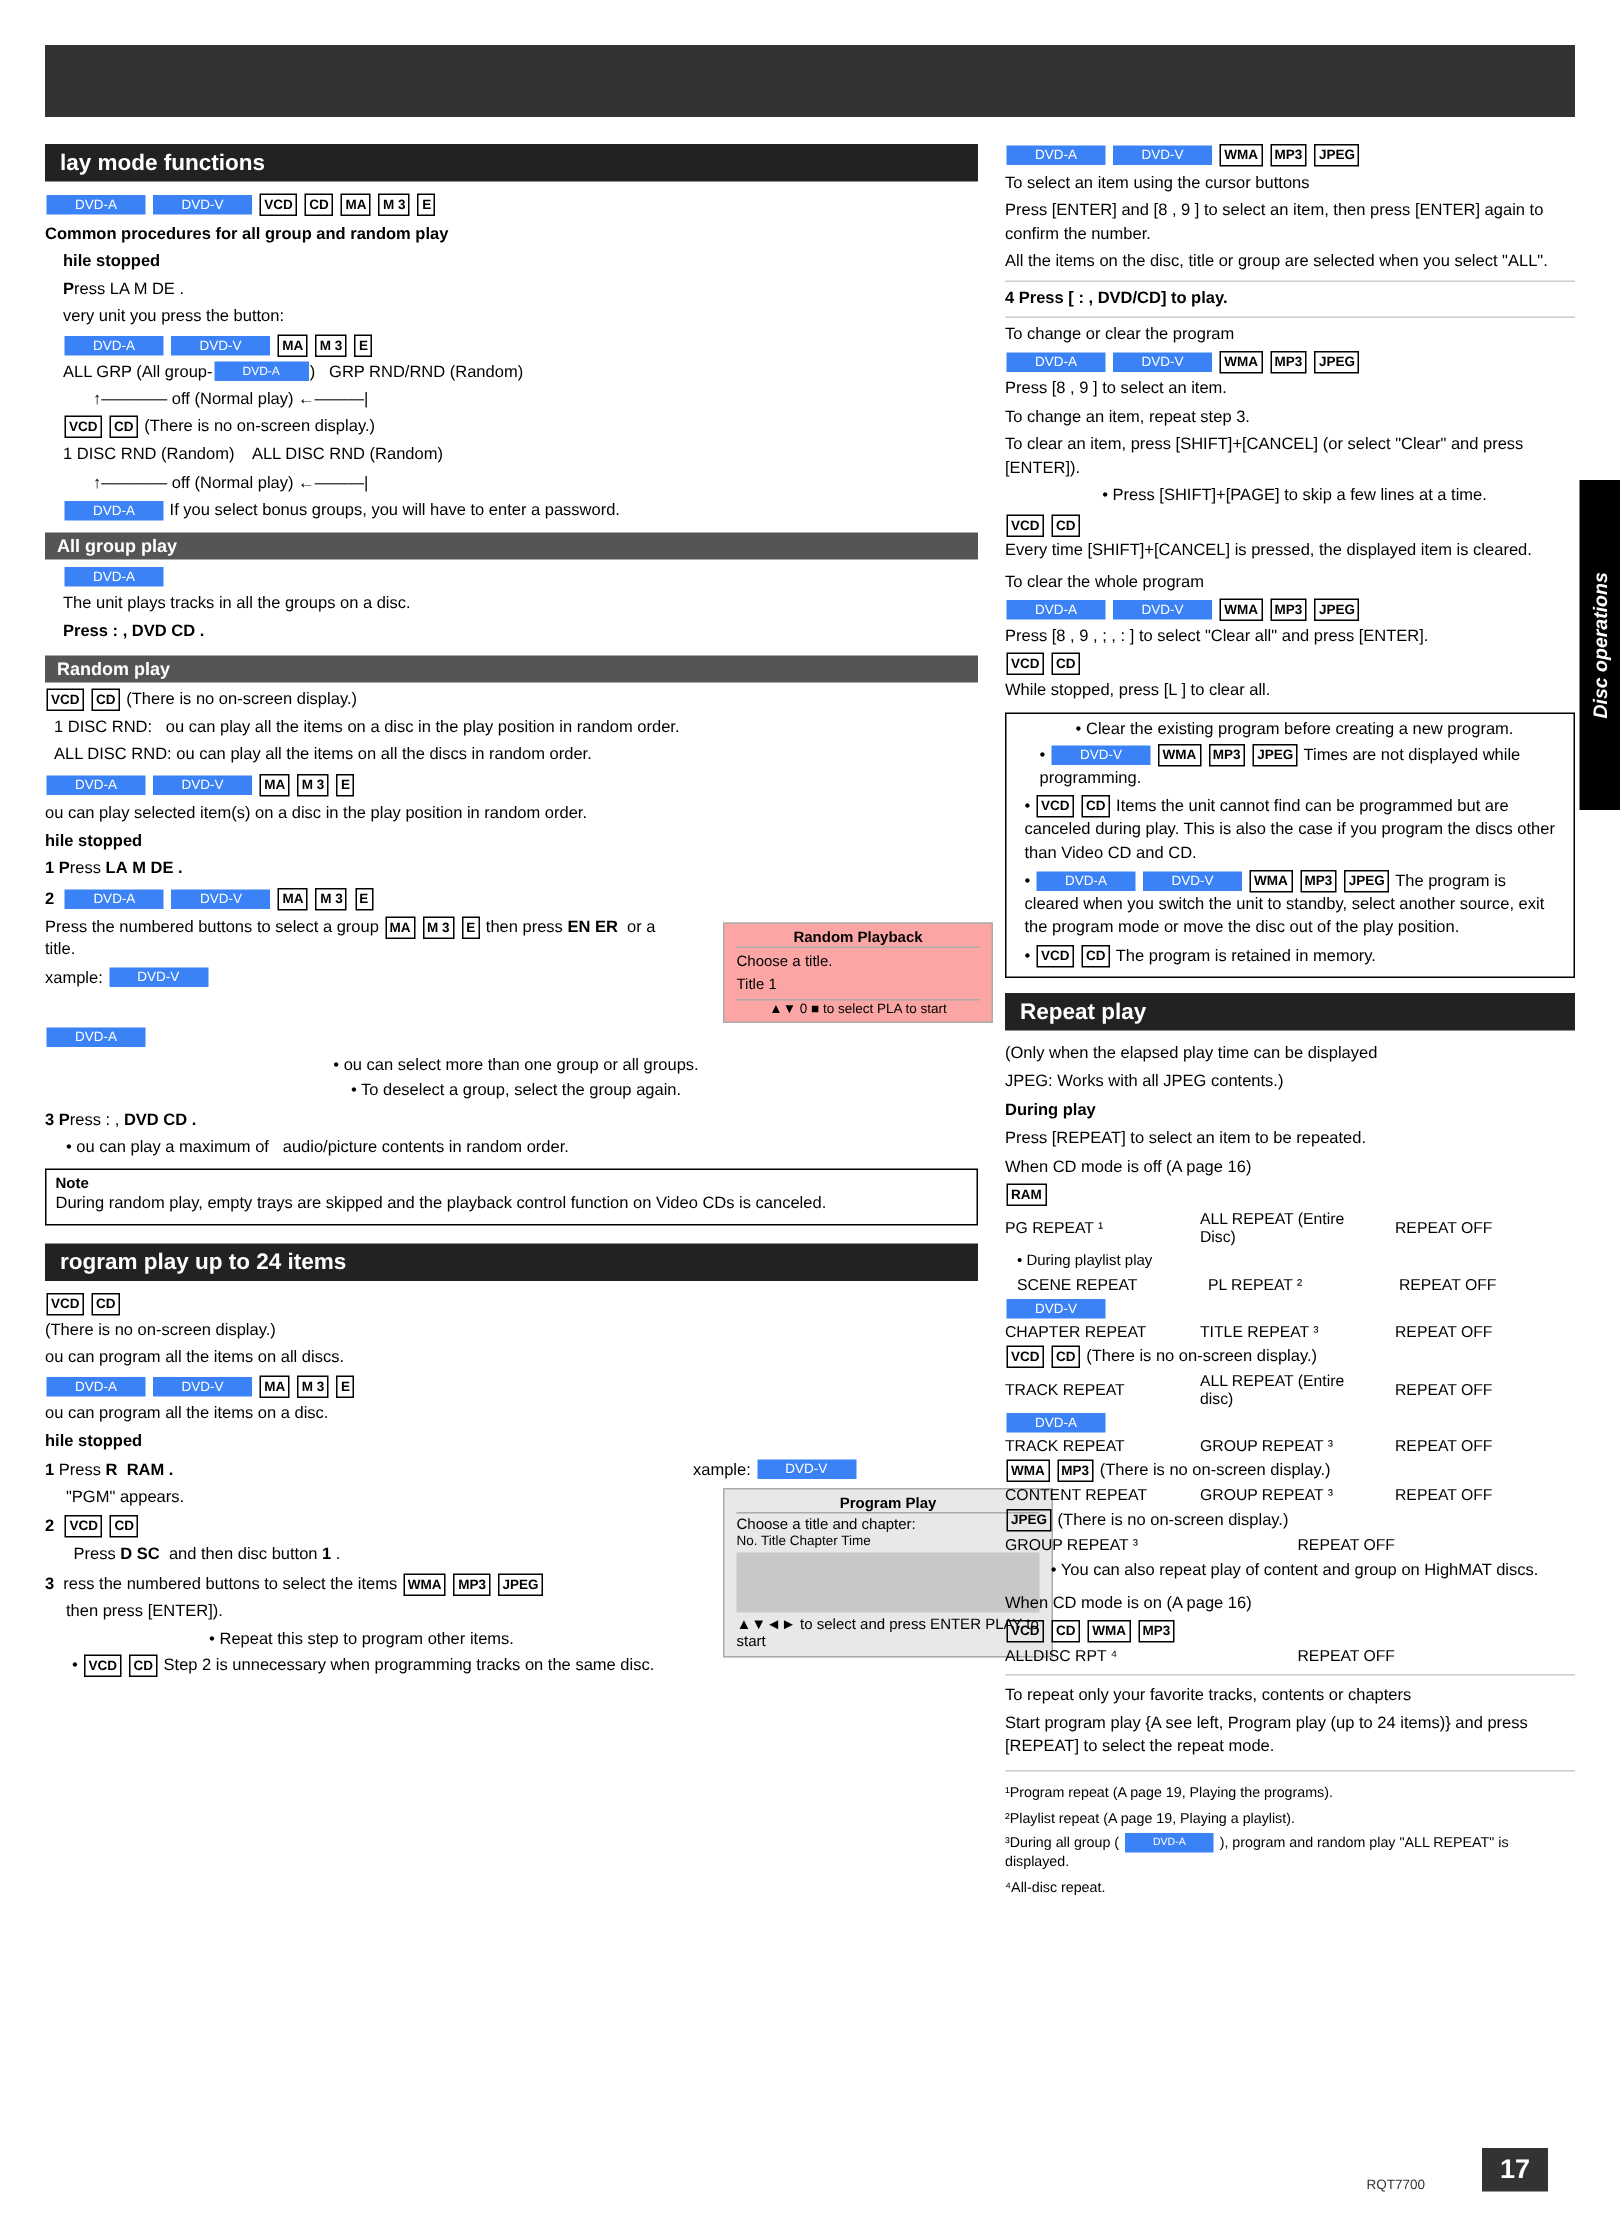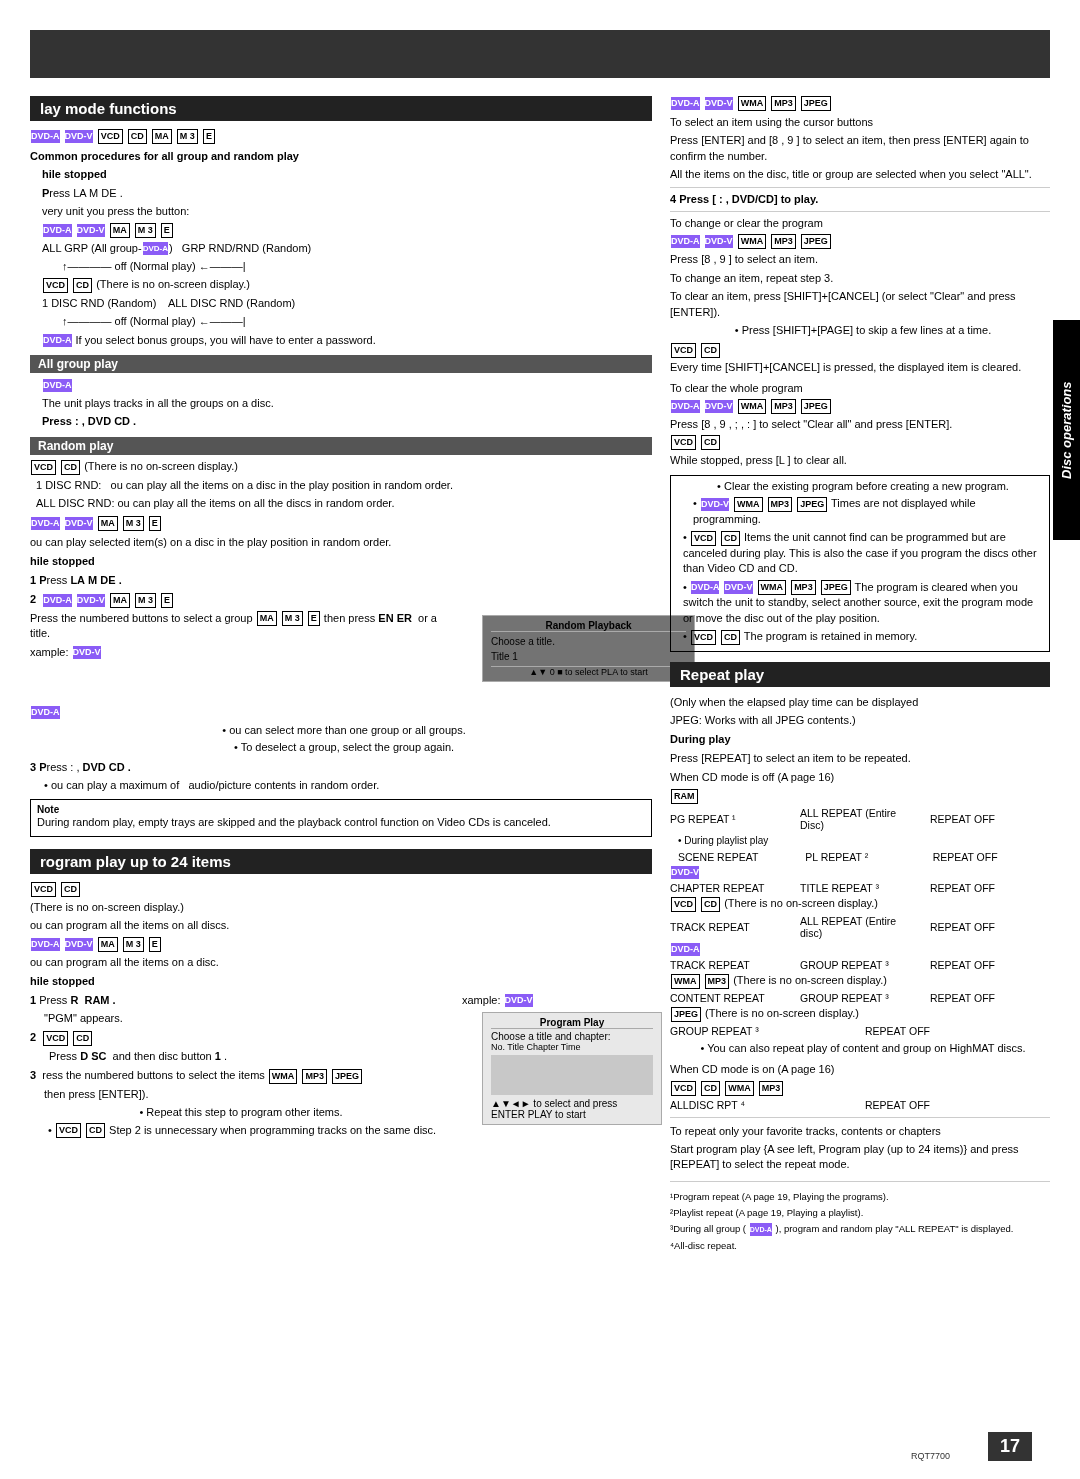--- a/index.html
+++ b/index.html
@@ -64,25 +64,25 @@
       border: 1px solid #000;
       font-size: 9px;
       font-weight: bold;
       padding: 0 2px;
       margin: 0 1px;
       line-height: 13px;
       vertical-align: middle;
     }
     .badge-inv {
       display: inline-block;
-      background: #8b5cf6;
+      background: #3b82f6;
       color: #fff;
       font-size: 9px;
-      font-weight: bold;
-      padding: 0 0;
+      font-weight: normal;
+      padding: 0 19px;
       margin: 0 1px;
       line-height: 13px;
       vertical-align: middle;
     }
     
     .bold { font-weight: bold; }
     p { margin-bottom: 3px; line-height: 1.4; }
     .bullet { margin-left: 14px; text-indent: -8px; margin-bottom: 2px; text-align: center; }
     .bullet::before { content: "• "; }
     
@@ -91,25 +91,25 @@
       padding: 3px 6px;
       margin: 4px 0;
     }
     .note-box .note-label {
       font-weight: bold;
       font-size: 10px;
     }
     
     .screen-mockup {
       border: 1px solid #aaa;
-      background: #737373;
+      background: #fca5a5;
       padding: 4px 8px;
       font-size: 10px;
-      margin: 4px 0 20px 20px;
-      width: 213px;
+      margin: 4px 0 0 20px;
+      width: 180px;
     }
     .screen-mockup .screen-title {
       text-align: center;
       font-weight: bold;
       font-size: 10px;
       border-bottom: 1px solid #aaa;
       margin-bottom: 2px;
     }
     .screen-mockup .screen-row {
       font-size: 10px;
@@ -121,21 +121,21 @@
       font-size: 9px;
       text-align: center;
     }
     
     .screen-pgm {
       border: 1px solid #aaa;
       background: #e8e8e8;
       padding: 4px 8px;
       font-size: 10px;
       margin: 4px 0 4px 20px;
-      width: 180px;
+      width: 220px;
     }
     .screen-pgm .screen-title {
       text-align: center;
       font-weight: bold;
       font-size: 10px;
       border-bottom: 1px solid #aaa;
       margin-bottom: 2px;
     }
     
     .sidebar-tab {

